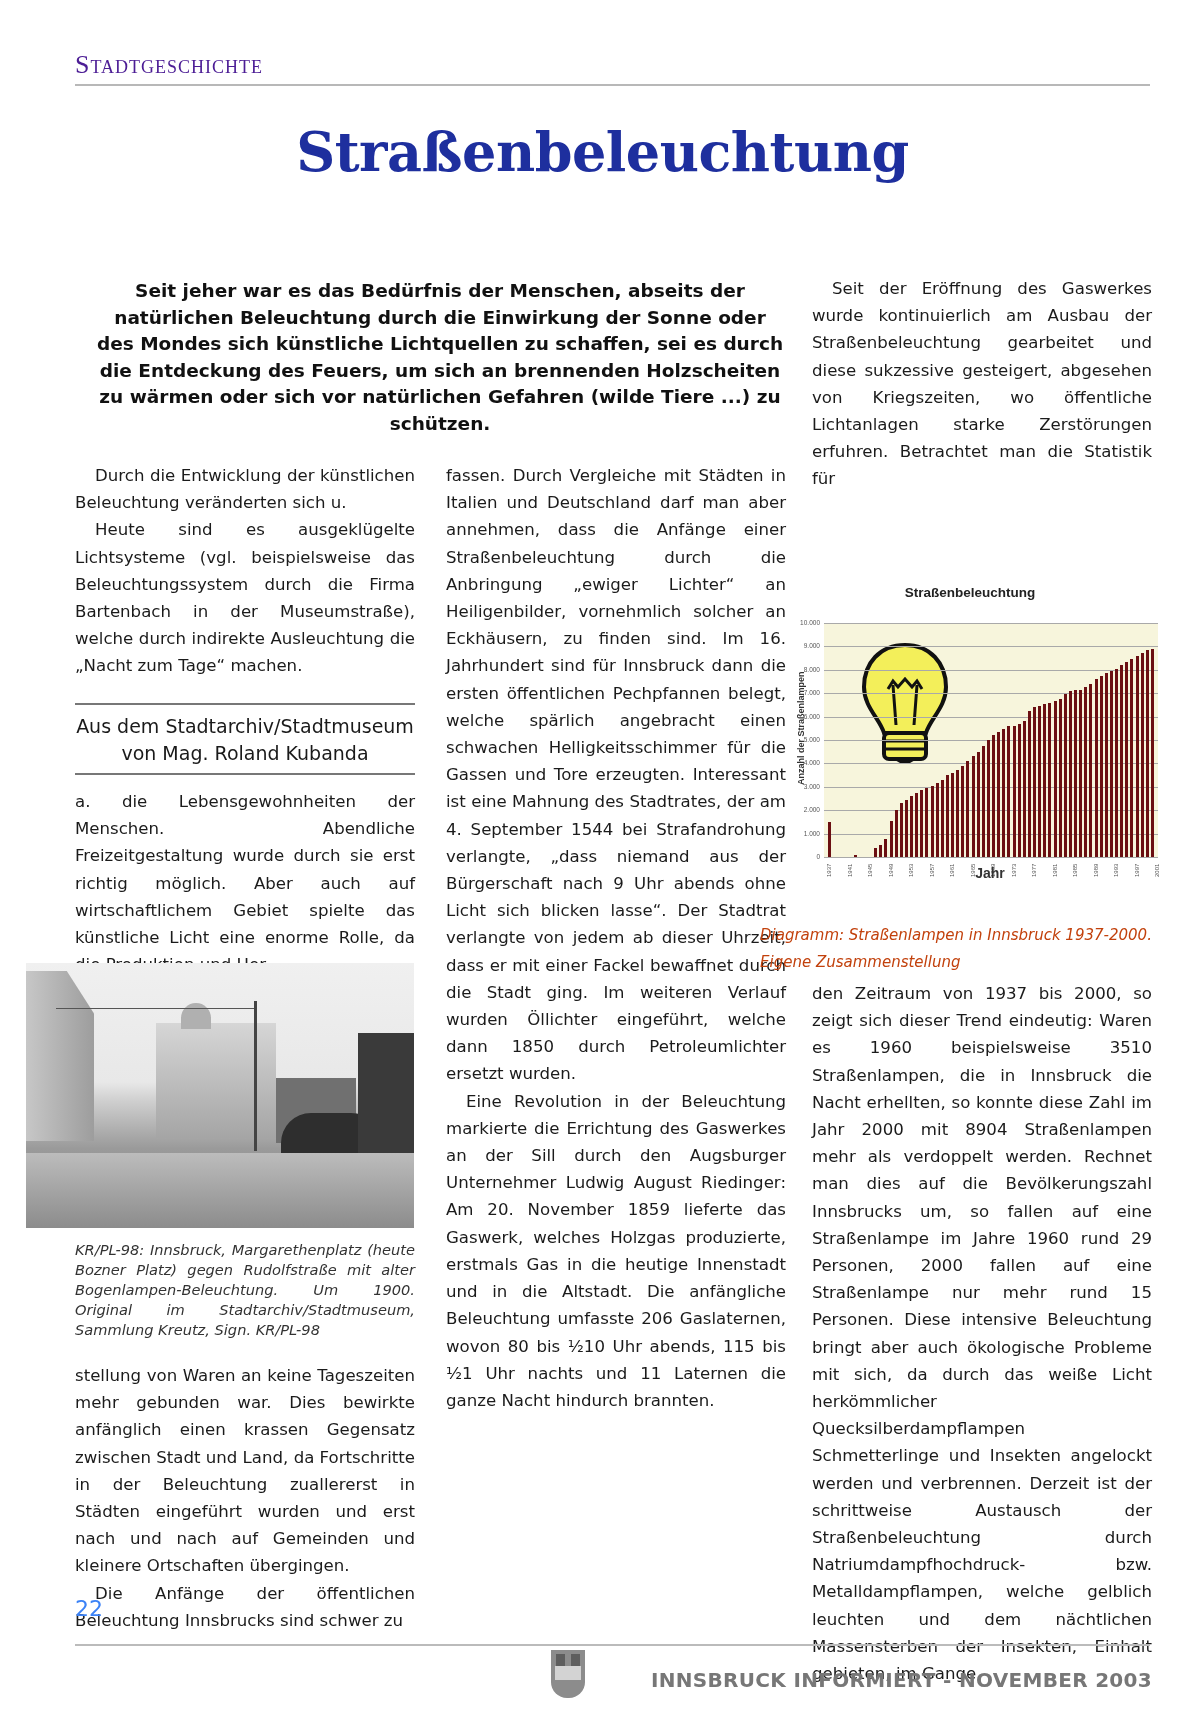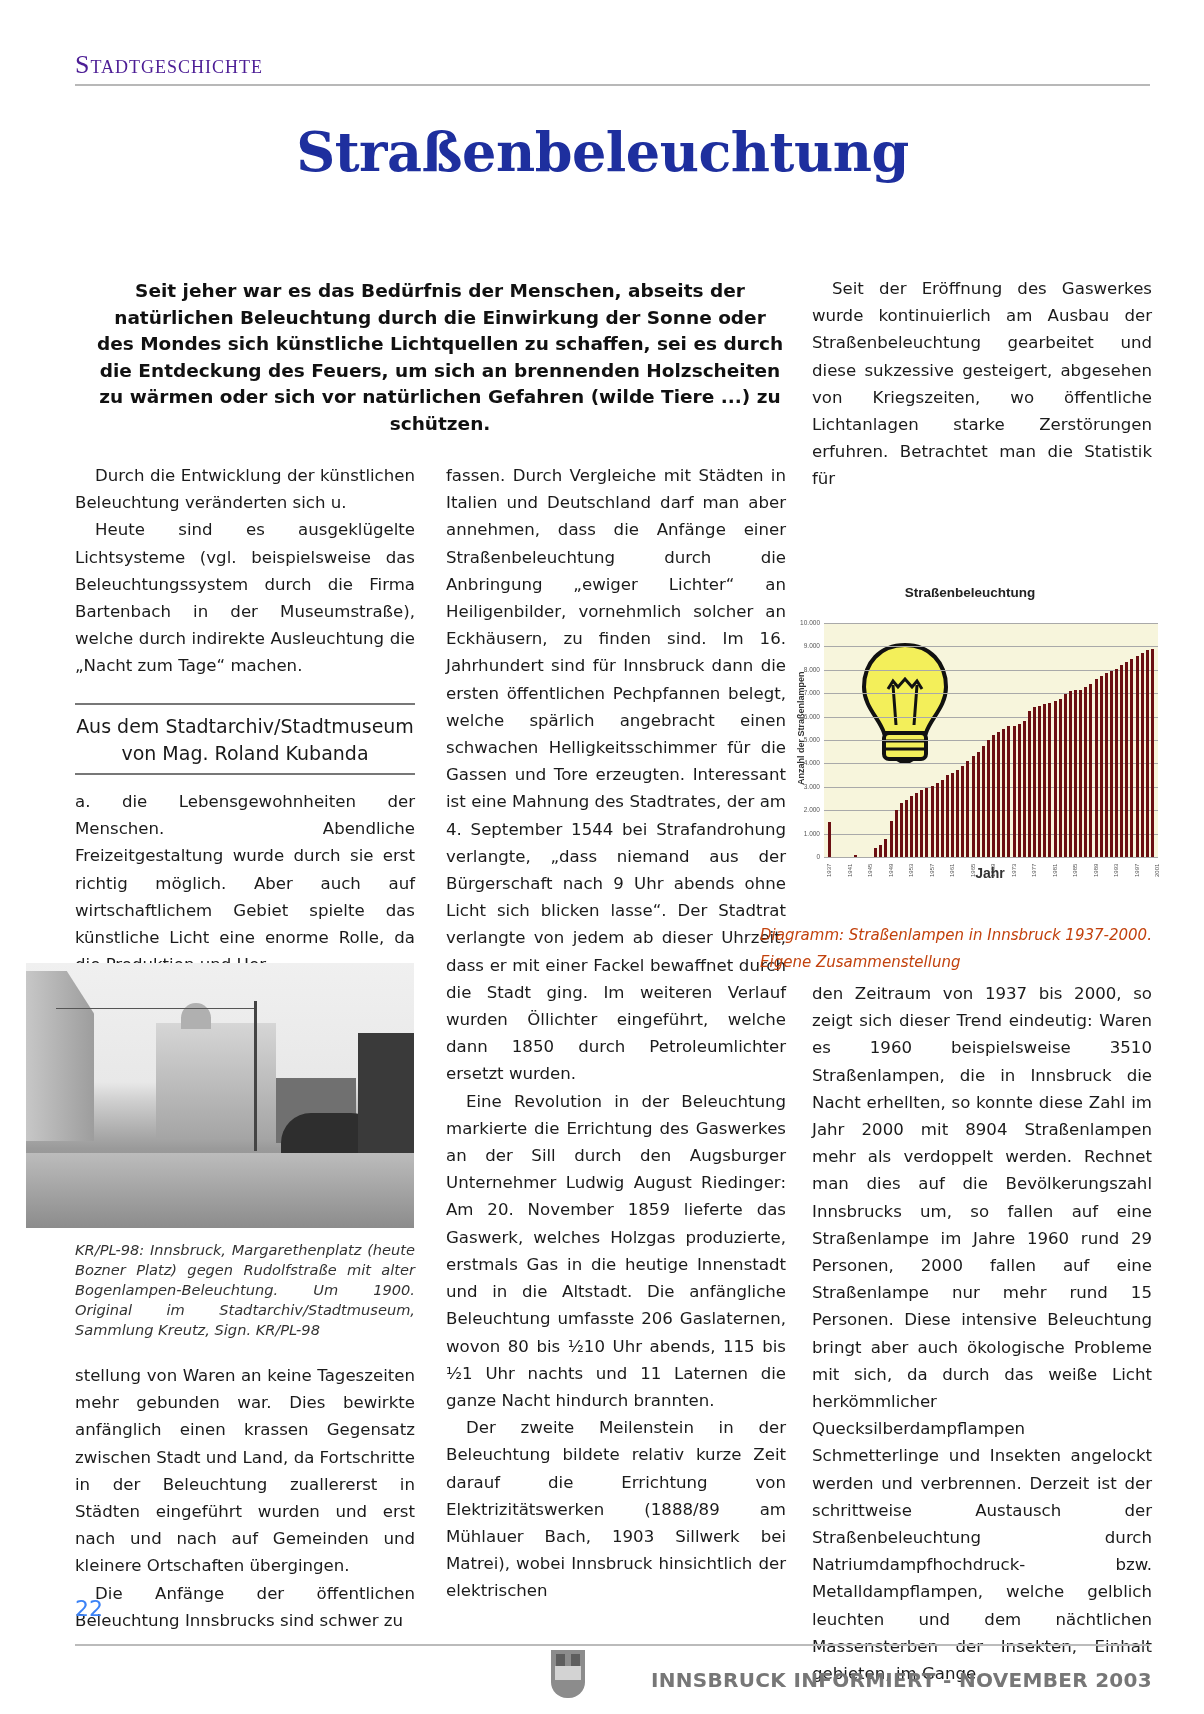--- a/index.html
+++ b/index.html
@@ -110,21 +110,20 @@
 <div class="photo-caption">KR/PL-98: Innsbruck, Margarethenplatz (heute Bozner Platz) gegen Rudolfstraße mit alter Bogenlampen-Beleuchtung. Um 1900. Original im Stadtarchiv/Stadtmuseum, Sammlung Kreutz, Sign. KR/PL-98</div>
 
 <div class="col col1" style="top:1362px;">
   <p>stellung von Waren an keine Tageszeiten mehr gebunden war. Dies bewirkte anfänglich einen krassen Gegensatz zwischen Stadt und Land, da Fortschritte in der Beleuchtung zuallererst in Städten eingeführt wurden und erst nach und nach auf Gemeinden und kleinere Ortschaften übergingen.</p>
   <p class="indent">Die Anfänge der öffentlichen Beleuchtung Innsbrucks sind schwer zu</p>
 </div>
 
 <div class="col col2" style="top:462px;">
   <p>fassen. Durch Vergleiche mit Städten in Italien und Deutschland darf man aber annehmen, dass die Anfänge einer Straßenbeleuchtung durch die Anbringung „ewiger Lichter“ an Heiligenbilder, vornehmlich solcher an Eckhäusern, zu finden sind. Im 16. Jahrhundert sind für Innsbruck dann die ersten öffentlichen Pechpfannen belegt, welche spärlich angebracht einen schwachen Helligkeitsschimmer für die Gassen und Tore erzeugten. Interessant ist eine Mahnung des Stadtrates, der am 4. September 1544 bei Strafandrohung verlangte, „dass niemand aus der Bürgerschaft nach 9 Uhr abends ohne Licht sich blicken lasse“. Der Stadtrat verlangte von jedem ab dieser Uhrzeit, dass er mit einer Fackel bewaffnet durch die Stadt ging. Im weiteren Verlauf wurden Öllichter eingeführt, welche dann 1850 durch Petroleumlichter ersetzt wurden.</p>
   <p class="indent">Eine Revolution in der Beleuchtung markierte die Errichtung des Gaswerkes an der Sill durch den Augsburger Unternehmer Ludwig August Riedinger: Am 20. November 1859 lieferte das Gaswerk, welches Holzgas produzierte, erstmals Gas in die heutige Innenstadt und in die Altstadt. Die anfängliche Beleuchtung umfasste 206 Gaslaternen, wovon 80 bis ½10 Uhr abends, 115 bis ½1 Uhr nachts und 11 Laternen die ganze Nacht hindurch brannten.</p>
-  <p class="indent">Der zweite Meilenstein in der Beleuchtung bildete relativ kurze Zeit darauf die Errichtung von Elektrizitätswerken (1888/89 am Mühlauer Bach, 1903 Sillwerk bei Matrei), wobei Innsbruck hinsichtlich der elektrischen</p>
 </div>
 
 <div class="col col3" style="top:275px;">
   <p class="indent">Seit der Eröffnung des Gaswerkes wurde kontinuierlich am Ausbau der Straßenbeleuchtung gearbeitet und diese sukzessive gesteigert, abgesehen von Kriegszeiten, wo öffentliche Lichtanlagen starke Zerstörungen erfuhren. Betrachtet man die Statistik für</p>
 </div>
 
 <div class="chart-wrap">
   <div class="chart-title">Straßenbeleuchtung</div>
   <div class="plot" id="plot">
     <div class="ylabel">Anzahl der Straßenlampen</div>

